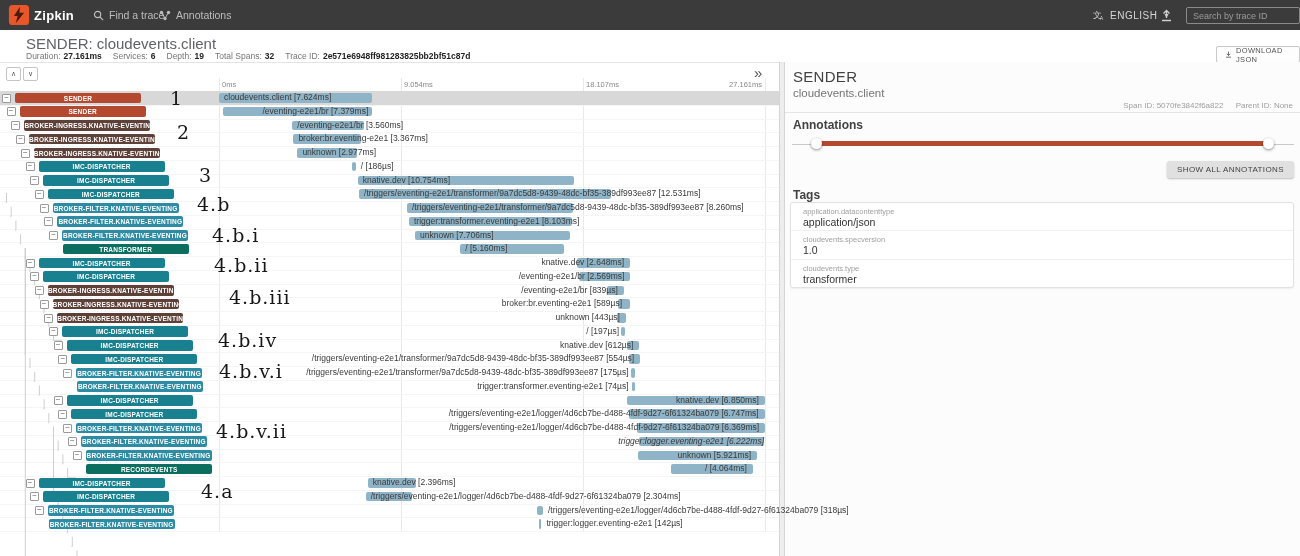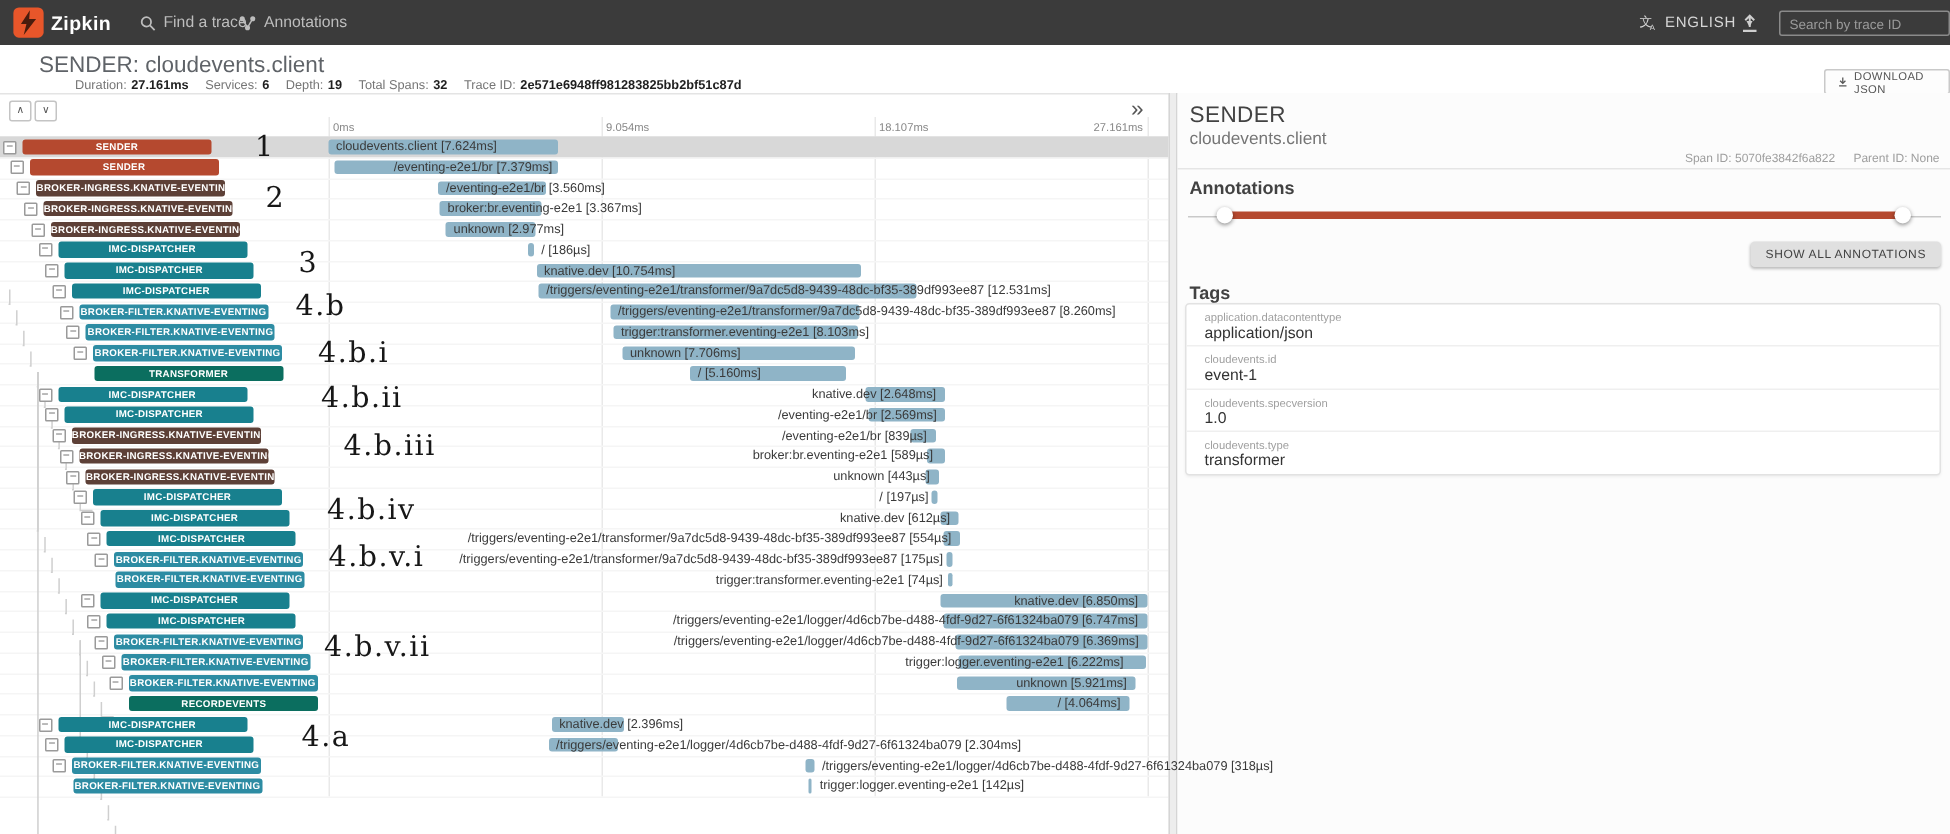--- a/index.html
+++ b/index.html
@@ -15,21 +15,21 @@
   .nav-lang{left:1093px;color:#d6d6d6;font-size:10px;letter-spacing:.5px;}
   .nav-upload{left:1160px;}
   .nav-caret{font-size:8px;color:#cfcfcf;margin-left:2px;}
   .trace-search{position:absolute;left:1186px;top:7px;width:100px;height:15px;background:#3b3b3b;
       border:1px solid #8a8a8a;border-radius:2px;color:#ddd;font-size:9px;padding:0 6px;outline:none;
       font-family:"Liberation Sans",sans-serif;}
   .trace-search::placeholder{color:#9a9a9a;}
 
   
   .page-title{position:absolute;left:26px;top:35px;font-size:15px;color:#5f6368;}
-  .stats{position:absolute;left:26px;top:51px;display:flex;gap:11px;font-size:8.5px;color:#757575;white-space:nowrap;margin-left:24px;}
+  .stats{position:absolute;left:26px;top:51px;display:flex;gap:11px;font-size:8.5px;color:#757575;white-space:nowrap;}
   .stats b{color:#1f1f1f;margin-left:3px;font-weight:bold;}
   .download-btn{position:absolute;left:1216px;top:46px;height:15px;padding:0 8px;display:flex;align-items:center;gap:4px;
       border:1px solid #c9c9c9;border-radius:2px;background:#fdfdfd;font-size:7.5px;color:#555;letter-spacing:.3px;cursor:pointer;}
   .hdr-divider{position:absolute;left:0;top:62px;width:1300px;height:1px;background:#e4e4e4;}
 
   
   .tl-btn{position:absolute;top:67px;width:15px;height:14px;box-sizing:border-box;border:1px solid #c4c4c4;border-radius:2px;
       background:#fff;color:#555;font-size:7px;line-height:12px;text-align:center;cursor:pointer;}
   .tl-btn.up{left:6px;} .tl-btn.down{left:23px;}
   .panel-toggle{position:absolute;left:754px;top:64px;font-size:15px;color:#555;cursor:pointer;}
@@ -314,21 +314,21 @@
       <div class="chip" style="left: 71.4px; top: 317.75px; background: rgb(24, 128, 142);">IMC-DISPATCHER</div>
       <div class="bar" style="left: 629.088px; top: 318.45px; width: 135.631px; background: rgb(143, 180, 199);"></div>
       <div class="bar-label" style="top: 316.25px; right: 20.2814px;">/triggers/eventing-e2e1/logger/4d6cb7be-d488-4fdf-9d27-6f61324ba079 [6.747ms]</div>
       <div class="tbox" style="left: 63.1px; top: 332.5px;">−</div>
       <div class="chip" style="left: 76.1px; top: 331.5px; background: rgb(45, 140, 163);">BROKER-FILTER.KNATIVE-EVENTING</div>
       <div class="bar" style="left: 637.129px; top: 332.2px; width: 128.032px; background: rgb(143, 180, 199);"></div>
       <div class="bar-label" style="top: 330px; right: 19.8392px;">/triggers/eventing-e2e1/logger/4d6cb7be-d488-4fdf-9d27-6f61324ba079 [6.369ms]</div>
       <div class="tbox" style="left: 67.8px; top: 346.25px;">−</div>
       <div class="chip" style="left: 80.8px; top: 345.25px; background: rgb(45, 140, 163);">BROKER-FILTER.KNATIVE-EVENTING</div>
       <div class="bar" style="left: 639.139px; top: 345.95px; width: 125.077px; background: rgb(143, 180, 199);"></div>
-      <div class="bar-label" style="top: 343.75px; right: 30px;">trigger:logger.eventing-e2e1 [6.222ms]</div>
+      <div class="bar-label" style="top: 343.75px; right: 15px; font-style: italic;">trigger:logger.eventing-e2e1 [6.222ms]</div>
       <div class="tbox" style="left: 72.5px; top: 360px;">−</div>
       <div class="chip" style="left: 85.5px; top: 359px; background: rgb(45, 140, 163);">BROKER-FILTER.KNATIVE-EVENTING</div>
       <div class="bar" style="left: 638.134px; top: 359.7px; width: 119.026px; background: rgb(143, 180, 199);"></div>
       <div class="bar-label" style="top: 357.5px; right: 27.8399px;">unknown [5.921ms]</div>
       <div class="chip" style="left: 86.2px; top: 372.75px; background: rgb(11, 110, 95);">RECORDEVENTS</div>
       <div class="bar" style="left: 671.303px; top: 373.45px; width: 81.696px; background: rgb(143, 180, 199);"></div>
       <div class="bar-label" style="top: 371.25px; right: 32.0011px;">/ [4.064ms]</div>
       <div class="tbox" style="left: 25.5px; top: 387.5px;">−</div>
       <div class="chip" style="left: 38.5px; top: 386.5px; background: rgb(24, 128, 142);">IMC-DISPATCHER</div>
       <div class="bar" style="left: 367.757px; top: 387.2px; width: 48.1652px; background: rgb(143, 180, 199);"></div>
@@ -377,24 +377,20 @@
     <div class="slider-handle" id="handleL" style="left: 26px;"></div>
     <div class="slider-handle" id="handleR" style="left: 478px;"></div>
     <button class="show-all">SHOW ALL ANNOTATIONS</button>
     <div class="sec-head" style="top:126px">Tags</div>
     <div class="tags-card" id="tagsCard">
         <div class="tag-row">
           <div class="tag-key">application.datacontenttype</div>
           <div class="tag-val">application/json</div>
         </div>
         <div class="tag-row">
-          <div class="tag-key">cloudevents.id</div>
-          <div class="tag-val">event-1</div>
-        </div>
-        <div class="tag-row">
           <div class="tag-key">cloudevents.specversion</div>
           <div class="tag-val">1.0</div>
         </div>
         <div class="tag-row">
           <div class="tag-key">cloudevents.type</div>
           <div class="tag-val">transformer</div>
         </div>
       </div>
   </div>
 </div>

